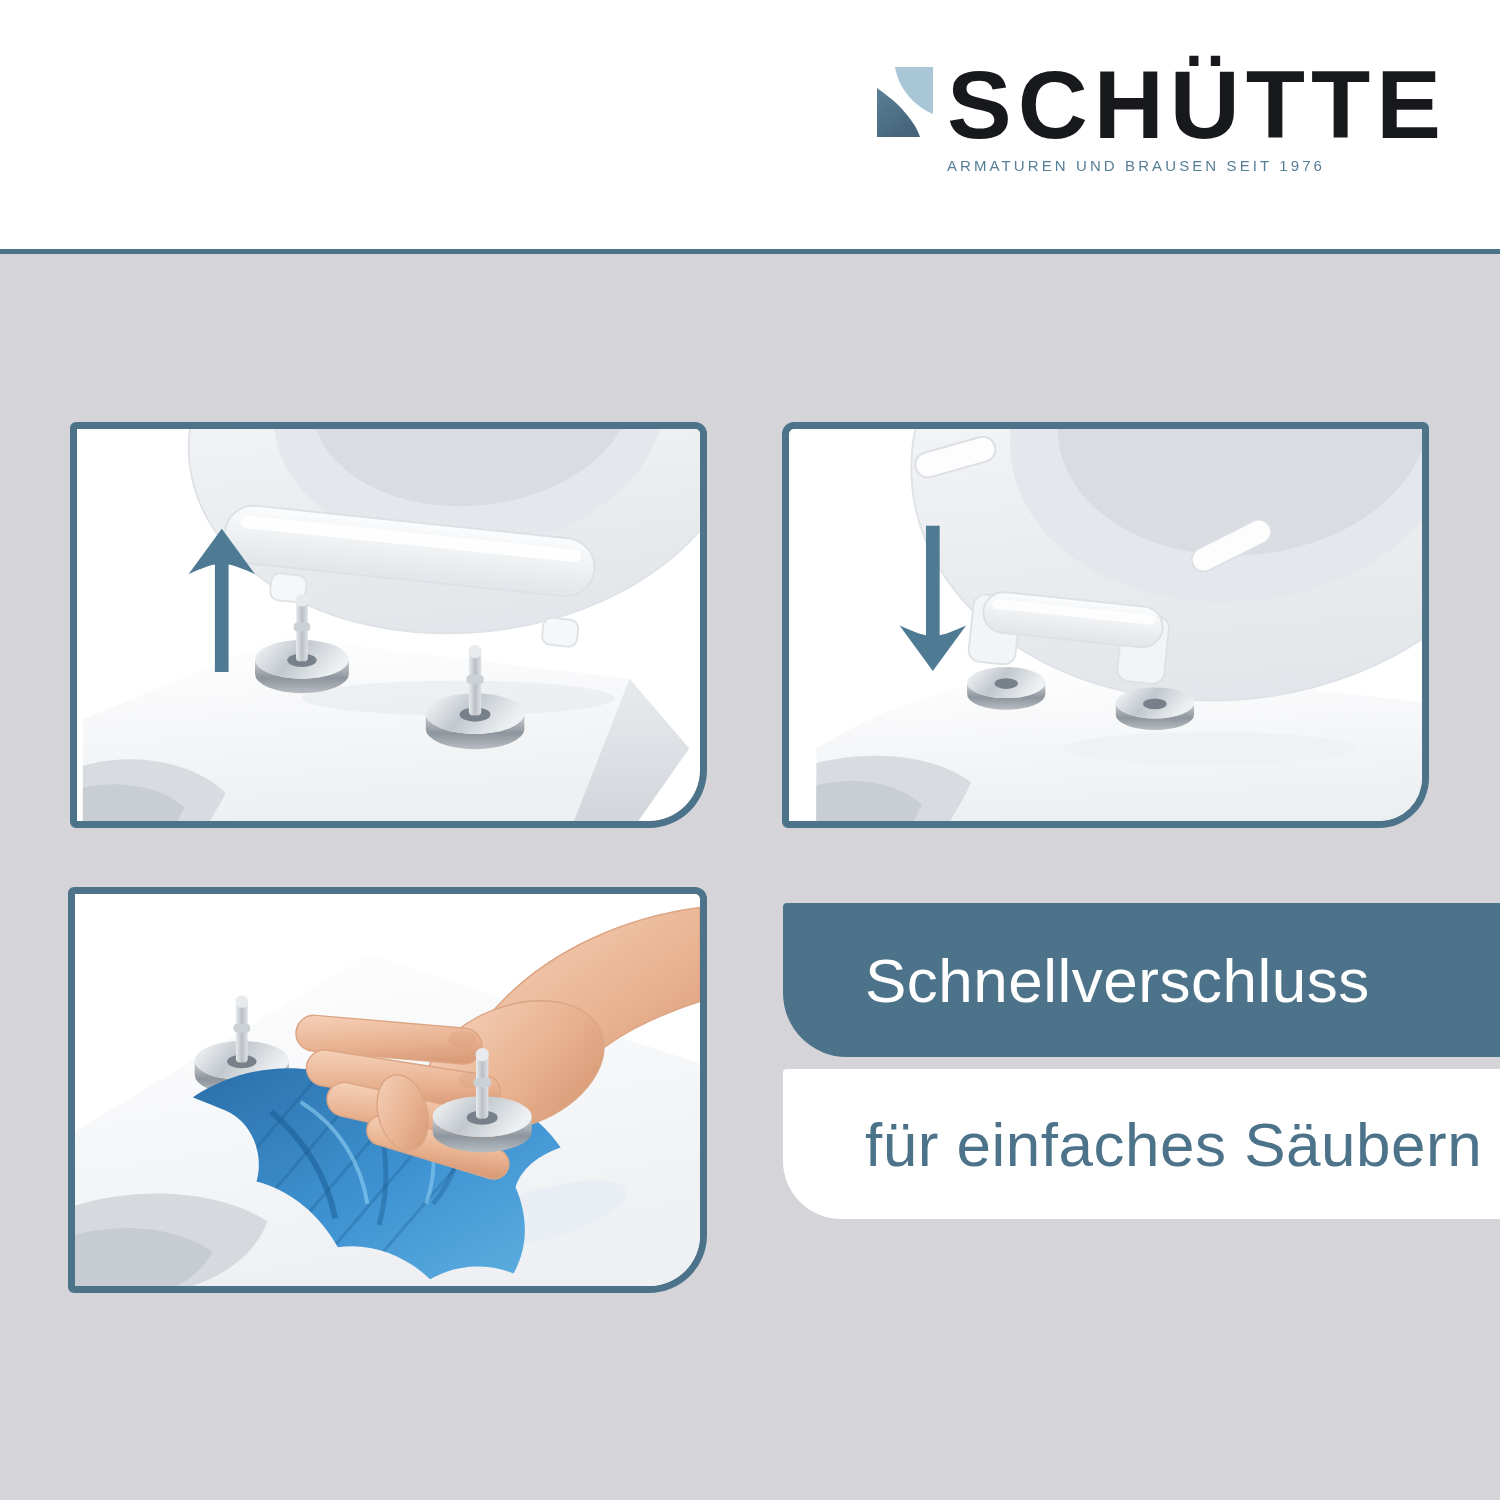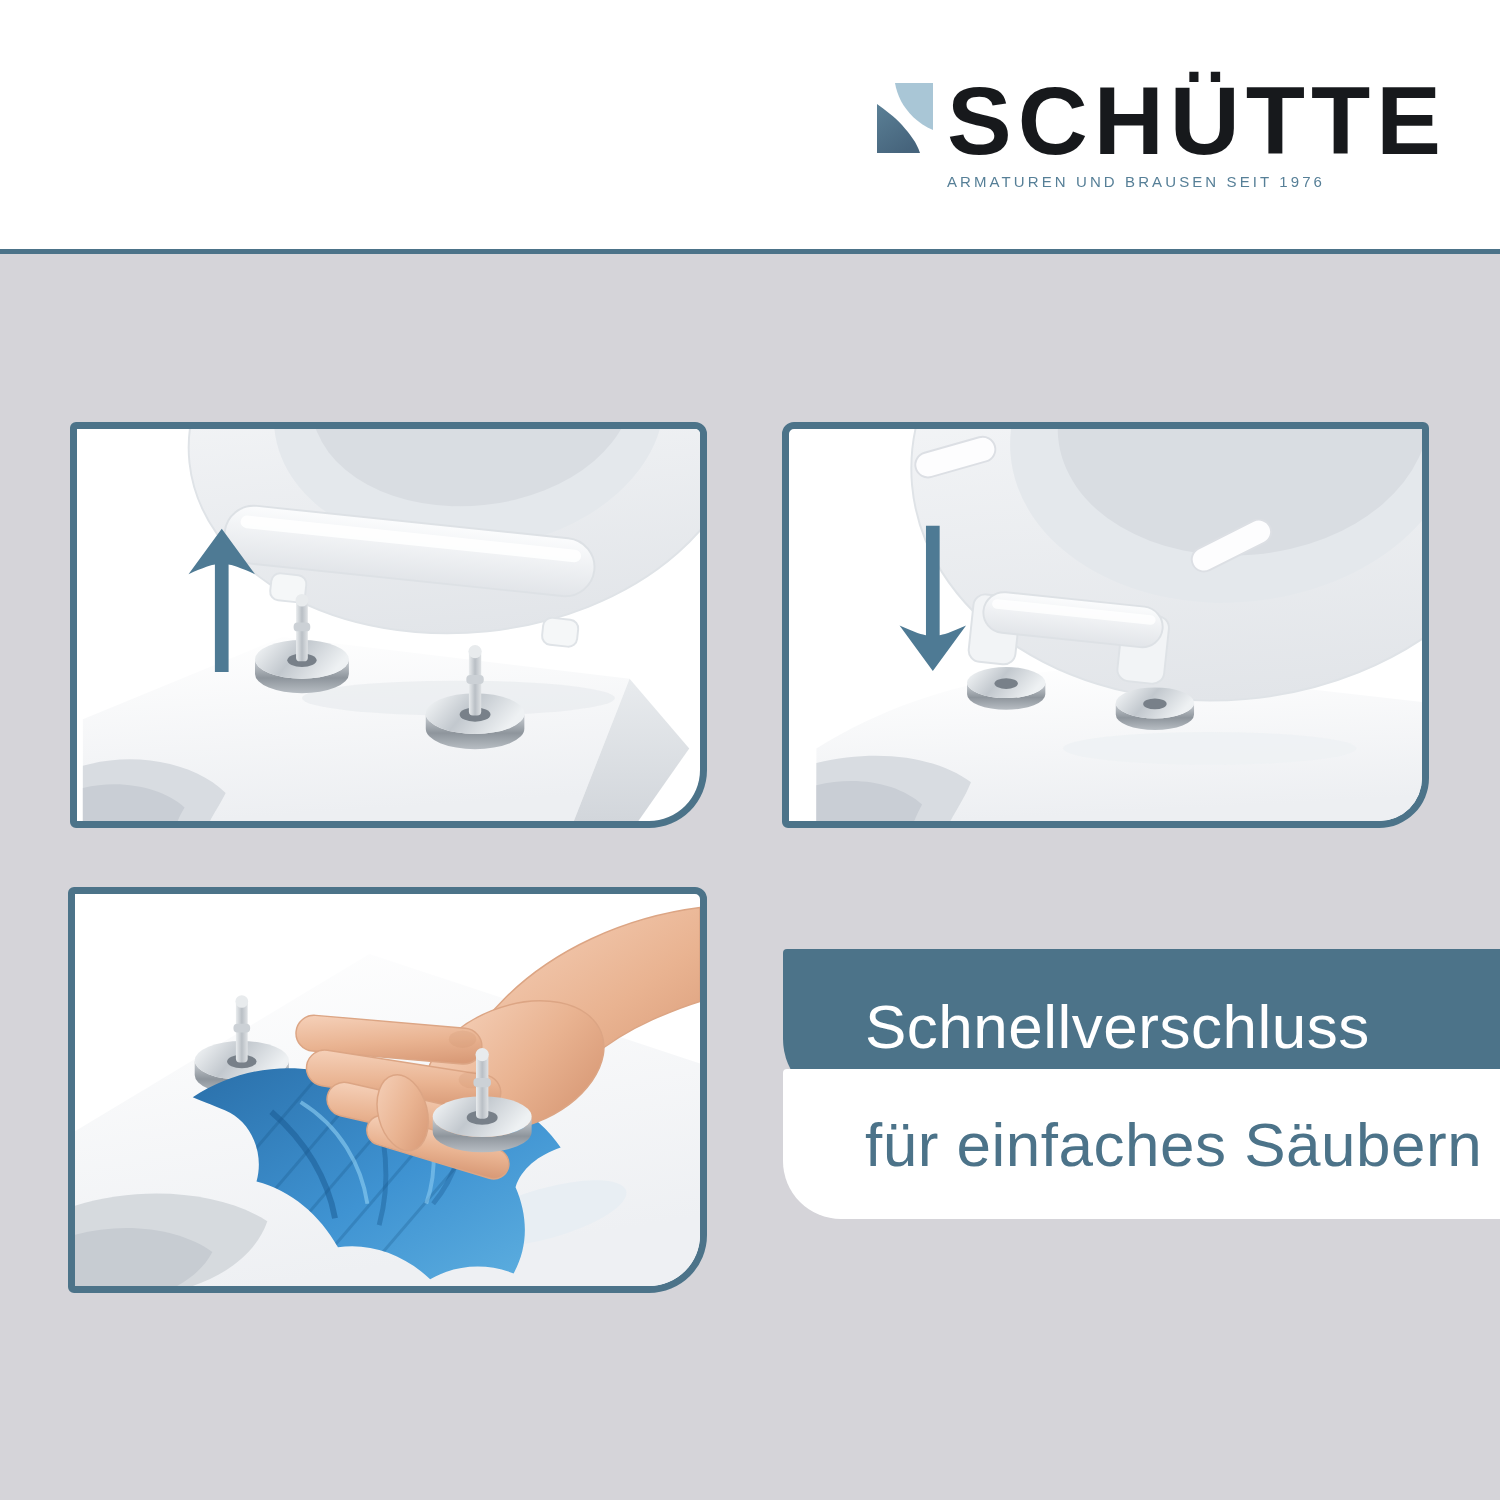--- a/index.html
+++ b/index.html
@@ -1,35 +1,35 @@
 <!DOCTYPE html>
 <html><head>
 <meta charset="utf-8">
 <style>
   html,body{margin:0;padding:0;background:#ffffff;}
   .page{position:relative;width:1500px;height:1500px;overflow:hidden;background:#ffffff;
         font-family:"Liberation Sans", sans-serif;}
   
   .header{position:absolute;left:0;top:0;width:1500px;height:249px;background:#ffffff;}
-  .brand{position:absolute;top:72px;right:53px;text-align:left;}
+  .brand{position:absolute;top:56px;right:53px;text-align:left;}
   .brand-row{display:flex;align-items:flex-end;}
   .logo-mark{width:56px;height:70px;margin-right:14px;margin-bottom:16px;flex:0 0 auto;}
   .wordmark{font-size:97px;line-height:1.0;font-weight:bold;color:#17191C;letter-spacing:6px;white-space:nowrap;}
   .tagline{margin-top:4px;padding-left:70px;font-size:15px;letter-spacing:3.1px;color:#567F97;white-space:nowrap;}
   .divider{position:absolute;left:0;top:249px;width:1500px;height:5px;background:#4C7389;}
   .canvas{position:absolute;left:0;top:254px;width:1500px;height:1246px;background:#D5D4D9;}
   
   .panel{position:absolute;background:#ffffff;border:7px solid #4C7389;box-sizing:border-box;overflow:hidden;}
   .panel svg.scene{position:absolute;left:0;top:0;width:100%;height:100%;display:block;}
   .panel-1{left:70px;top:422px;width:637px;height:406px;border-radius:6px 12px 58px 6px;}
   .panel-2{left:782px;top:422px;width:647px;height:406px;border-radius:12px 6px 50px 6px;}
   .panel-3{left:68px;top:887px;width:639px;height:406px;border-radius:6px 12px 58px 6px;}
   
   .banner{position:absolute;left:783px;width:717px;display:flex;align-items:center;box-sizing:border-box;padding-left:82px;}
-  .banner-primary{top:949px;height:154px;background:#4C7389;border-radius:4px 0 0 64px;}
+  .banner-primary{top:903px;height:154px;background:#4C7389;border-radius:4px 0 0 64px;}
   .banner-primary span{color:#FFFFFF;font-size:62px;letter-spacing:0.5px;}
   .banner-secondary{top:1069px;height:150px;background:#FFFFFF;border-radius:4px 0 0 58px;}
   .banner-secondary span{color:#4C7389;font-size:62px;letter-spacing:0.5px;}
 </style>
 </head>
 <body>
 
 <div class="page">
 
   <header class="header">

